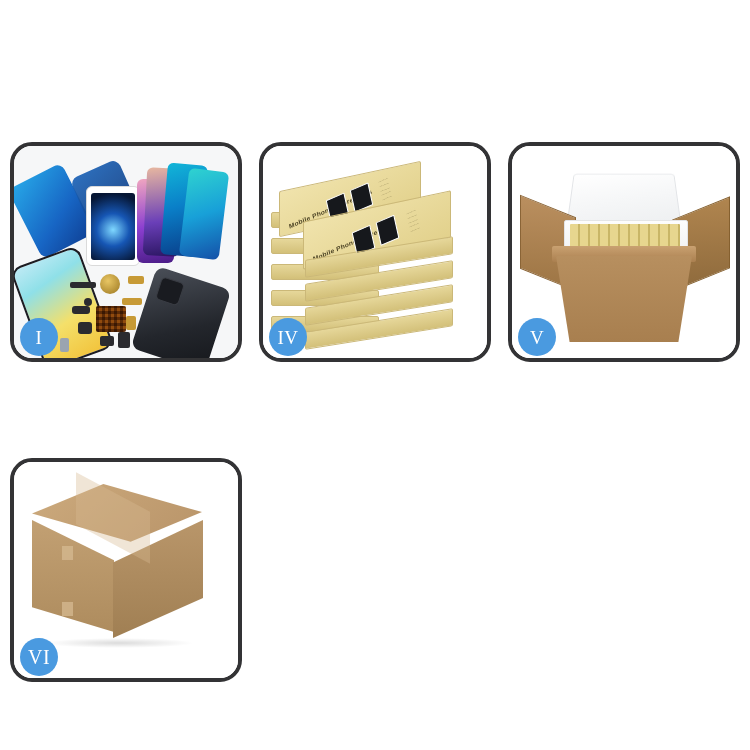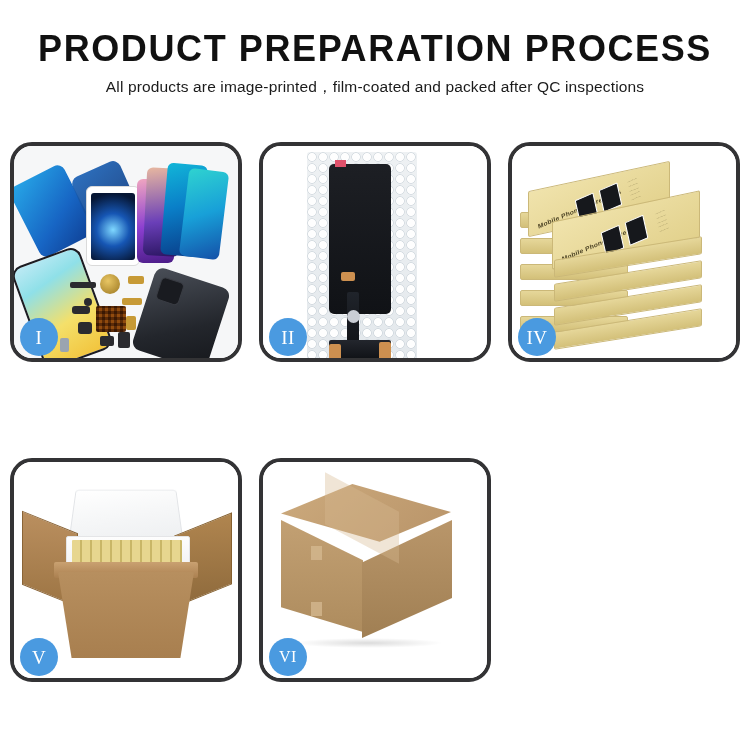--- a/index.html
+++ b/index.html
@@ -45,21 +45,21 @@
   .panel-media{position:absolute;inset:0;overflow:hidden;}
   .badge{
     position:absolute;left:6px;bottom:2px;
     width:38px;height:38px;border-radius:50%;
     background:#4a9ae0;
     display:flex;align-items:center;justify-content:center;
     color:#ffffff;font-family:"Liberation Serif","DejaVu Serif",serif;
     font-size:19px;line-height:1;letter-spacing:.5px;
     z-index:6;
   }
-  .badge.small{font-size:16px;}
+  .badge.small{font-size:20px;}
 
   
   .p1{background:#f6f7f8;}
   .scr{position:absolute;border-radius:6px;}
   .scr.a{left:8px;top:26px;width:60px;height:78px;
     background:linear-gradient(150deg,#27a8e8,#1765c4 60%,#0f3f93);
     transform:rotate(-27deg);border-radius:8px;}
   .scr.b{left:68px;top:20px;width:52px;height:72px;
     background:linear-gradient(160deg,#1b63b8,#0c2f6e);
     transform:rotate(-24deg);border-radius:8px;opacity:.92;}
@@ -187,24 +187,20 @@
     clip-path:polygon(0 36%,100% 0,100% 66%,0 100%);}
   .tape{position:absolute;background:rgba(214,186,146,.75);}
   .shadow{position:absolute;left:30px;top:176px;width:150px;height:10px;
     background:radial-gradient(ellipse at center,rgba(0,0,0,.14),transparent 70%);}
 </style>
 </head>
 <body>
 
 <div class="page">
 
-  <div class="header">
-    <div class="title">PRODUCT PREPARATION PROCESS</div>
-    <div class="subtitle">All products are image-printed，film-coated and packed after QC inspections</div>
-  </div>
 
   <div class="grid">
 
     <div class="panel">
       <div class="panel-media p1">
         <div class="scr a"></div>
         <div class="scr b"></div>
         <div class="scr c"></div>
         <div class="scr d"></div>
         <div class="scr e"></div>
@@ -221,35 +217,20 @@
         <div class="chip" style="left:104px;top:186px;width:12px;height:16px;border-radius:2px;"></div>
         <div class="gold" style="left:114px;top:130px;width:16px;height:8px;"></div>
         <div class="gold" style="left:108px;top:152px;width:20px;height:7px;"></div>
         <div class="gold" style="left:112px;top:170px;width:10px;height:14px;"></div>
         <div class="chip" style="left:46px;top:192px;width:9px;height:14px;background:#9aa4b0;border-radius:2px;"></div>
         <div class="chip" style="left:70px;top:152px;width:8px;height:8px;border-radius:50%;"></div>
       </div>
       <div class="badge">I</div>
     </div>
 
-    <div class="panel">
-      <div class="panel-media p2">
-        <div class="bubble-bag">
-          <div class="screen-inside"></div>
-          <div class="flex-cable"></div>
-          <div class="flex-foot"></div>
-          <div class="tag-red"></div>
-          <div class="conn"></div>
-          <div class="tan" style="left:34px;top:120px;width:14px;height:9px;"></div>
-          <div class="tan" style="left:22px;top:192px;width:12px;height:16px;"></div>
-          <div class="tan" style="left:72px;top:190px;width:12px;height:18px;"></div>
-        </div>
-      </div>
-      <div class="badge">II</div>
-    </div>
 
 
     <div class="panel">
       <div class="panel-media p4">
         <div class="stack">
 
           <div class="bx bx-side" style="left:2px;top:52px;width:106px;height:14px;"></div>
           <div class="bx bx-side" style="left:2px;top:78px;width:106px;height:14px;"></div>
           <div class="bx bx-side" style="left:2px;top:104px;width:106px;height:14px;"></div>
           <div class="bx bx-side" style="left:2px;top:130px;width:106px;height:14px;"></div>

